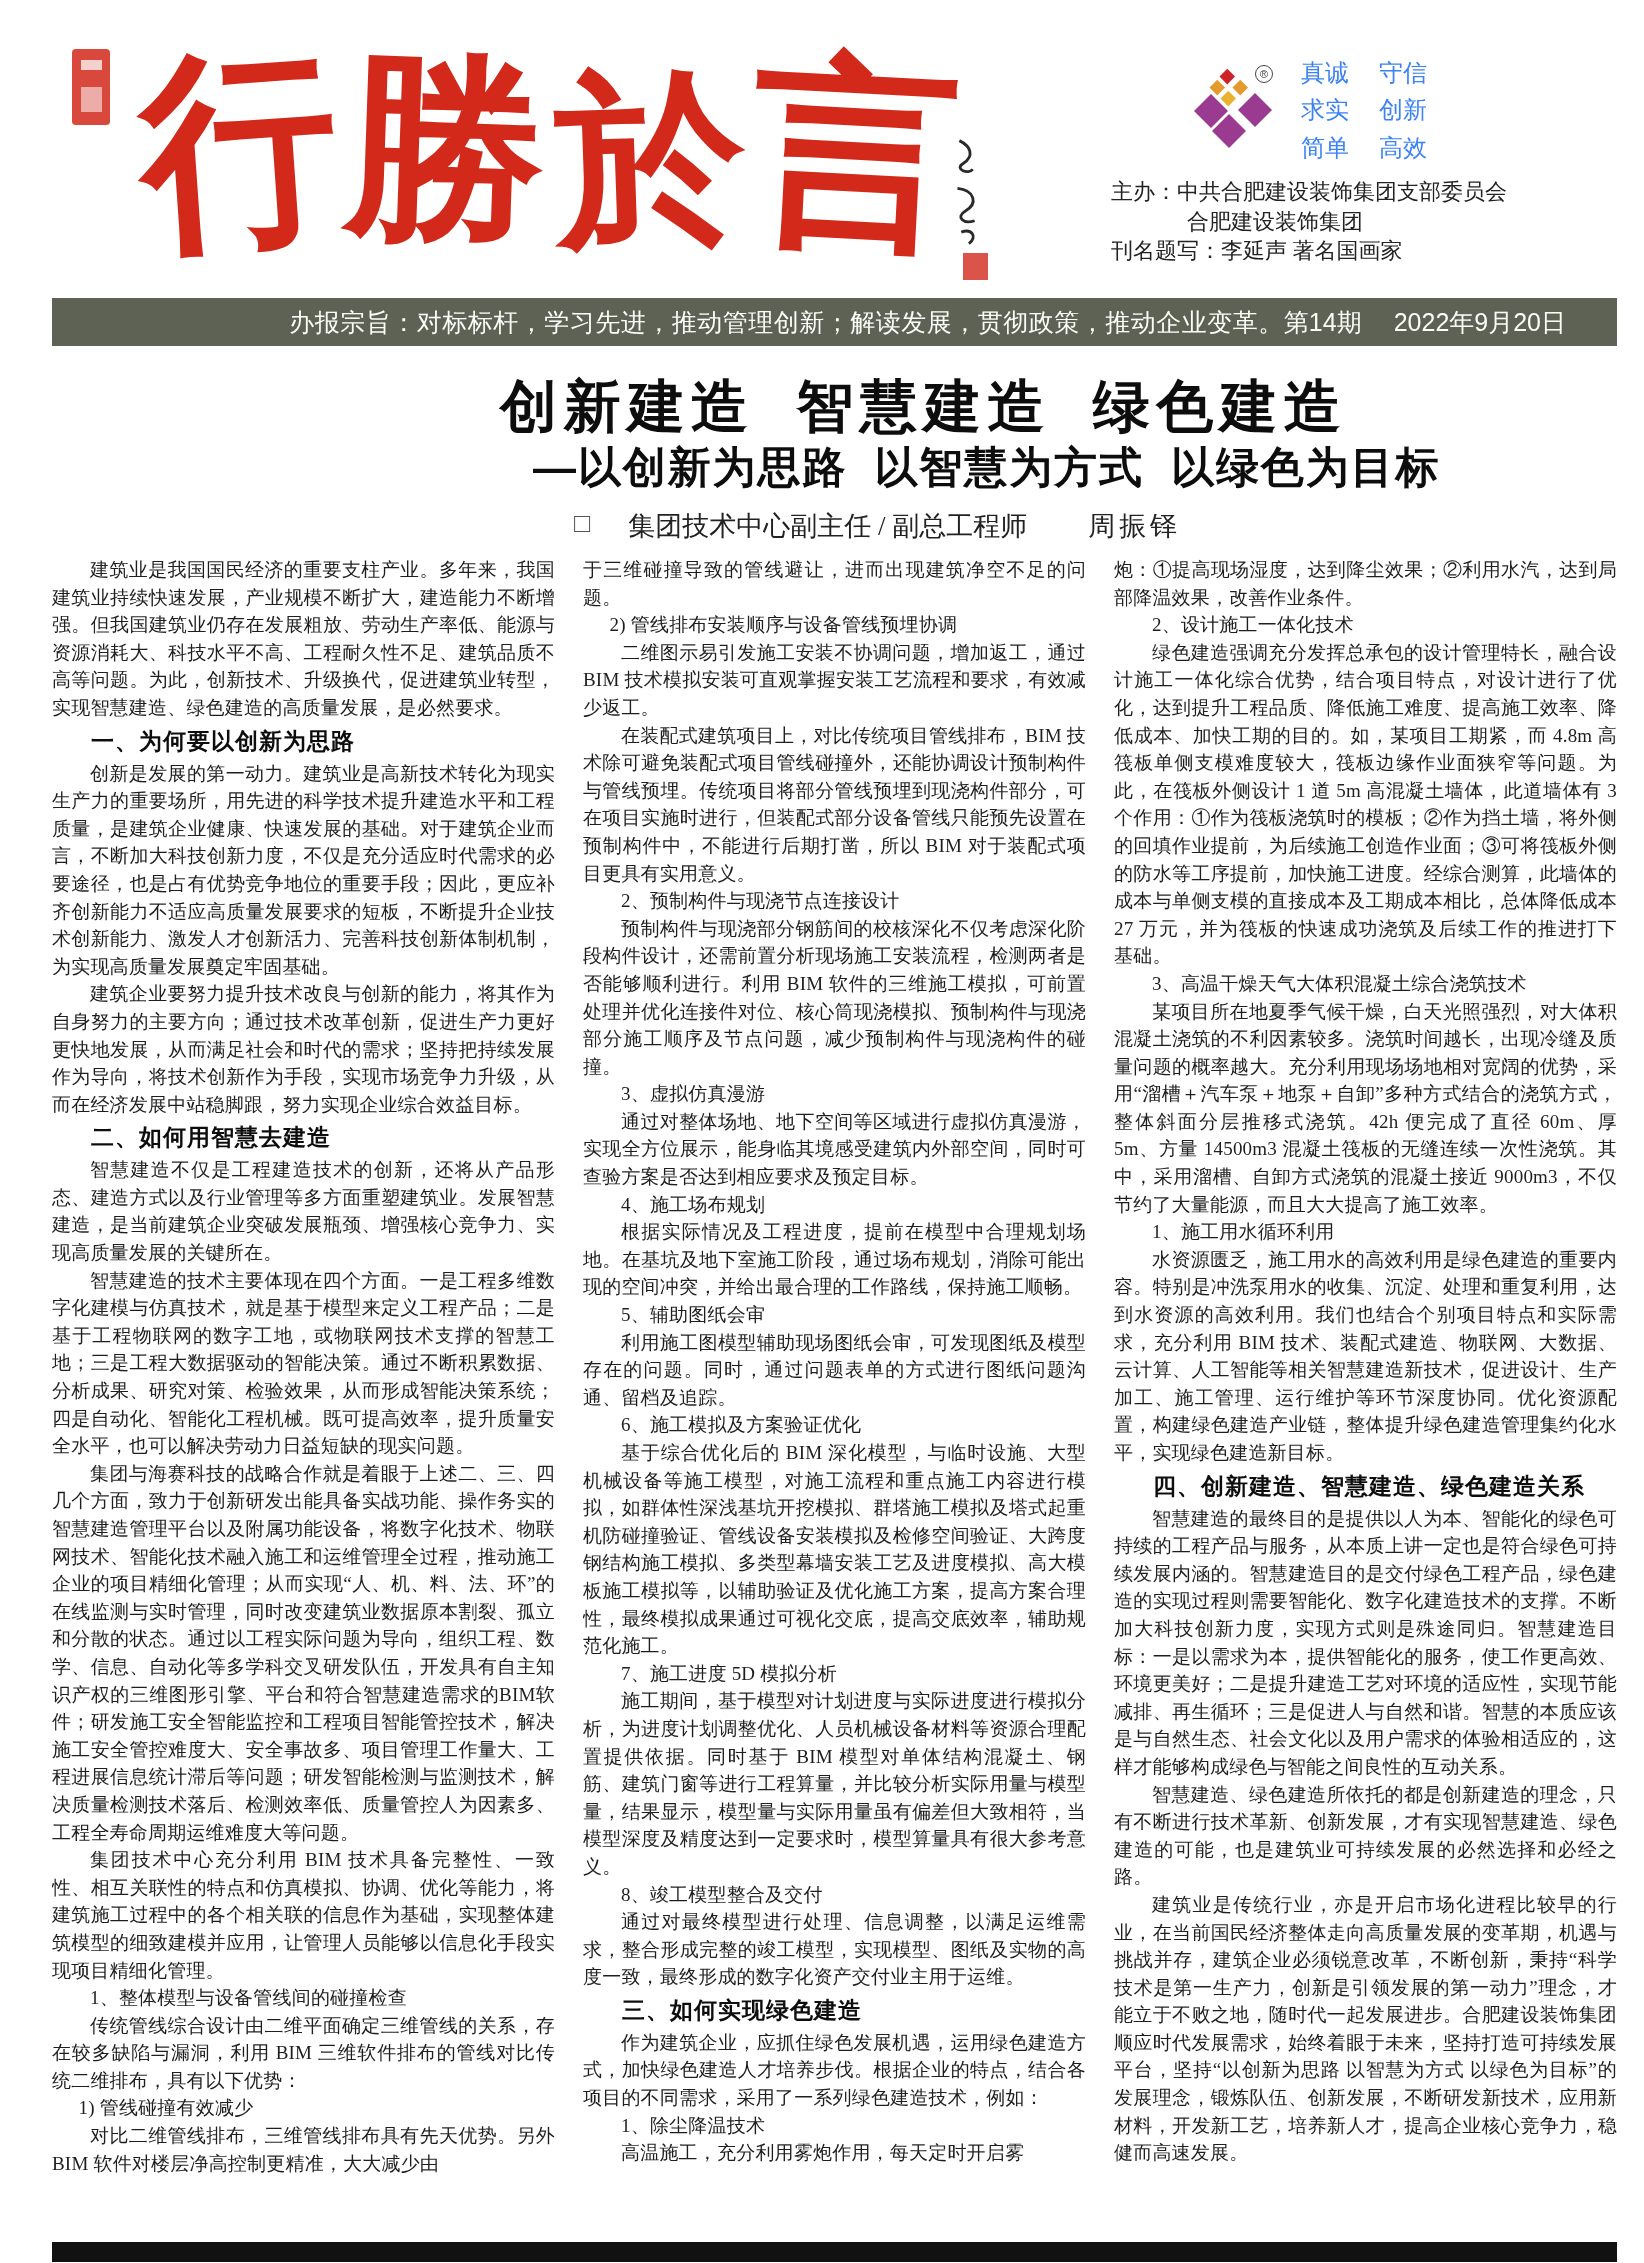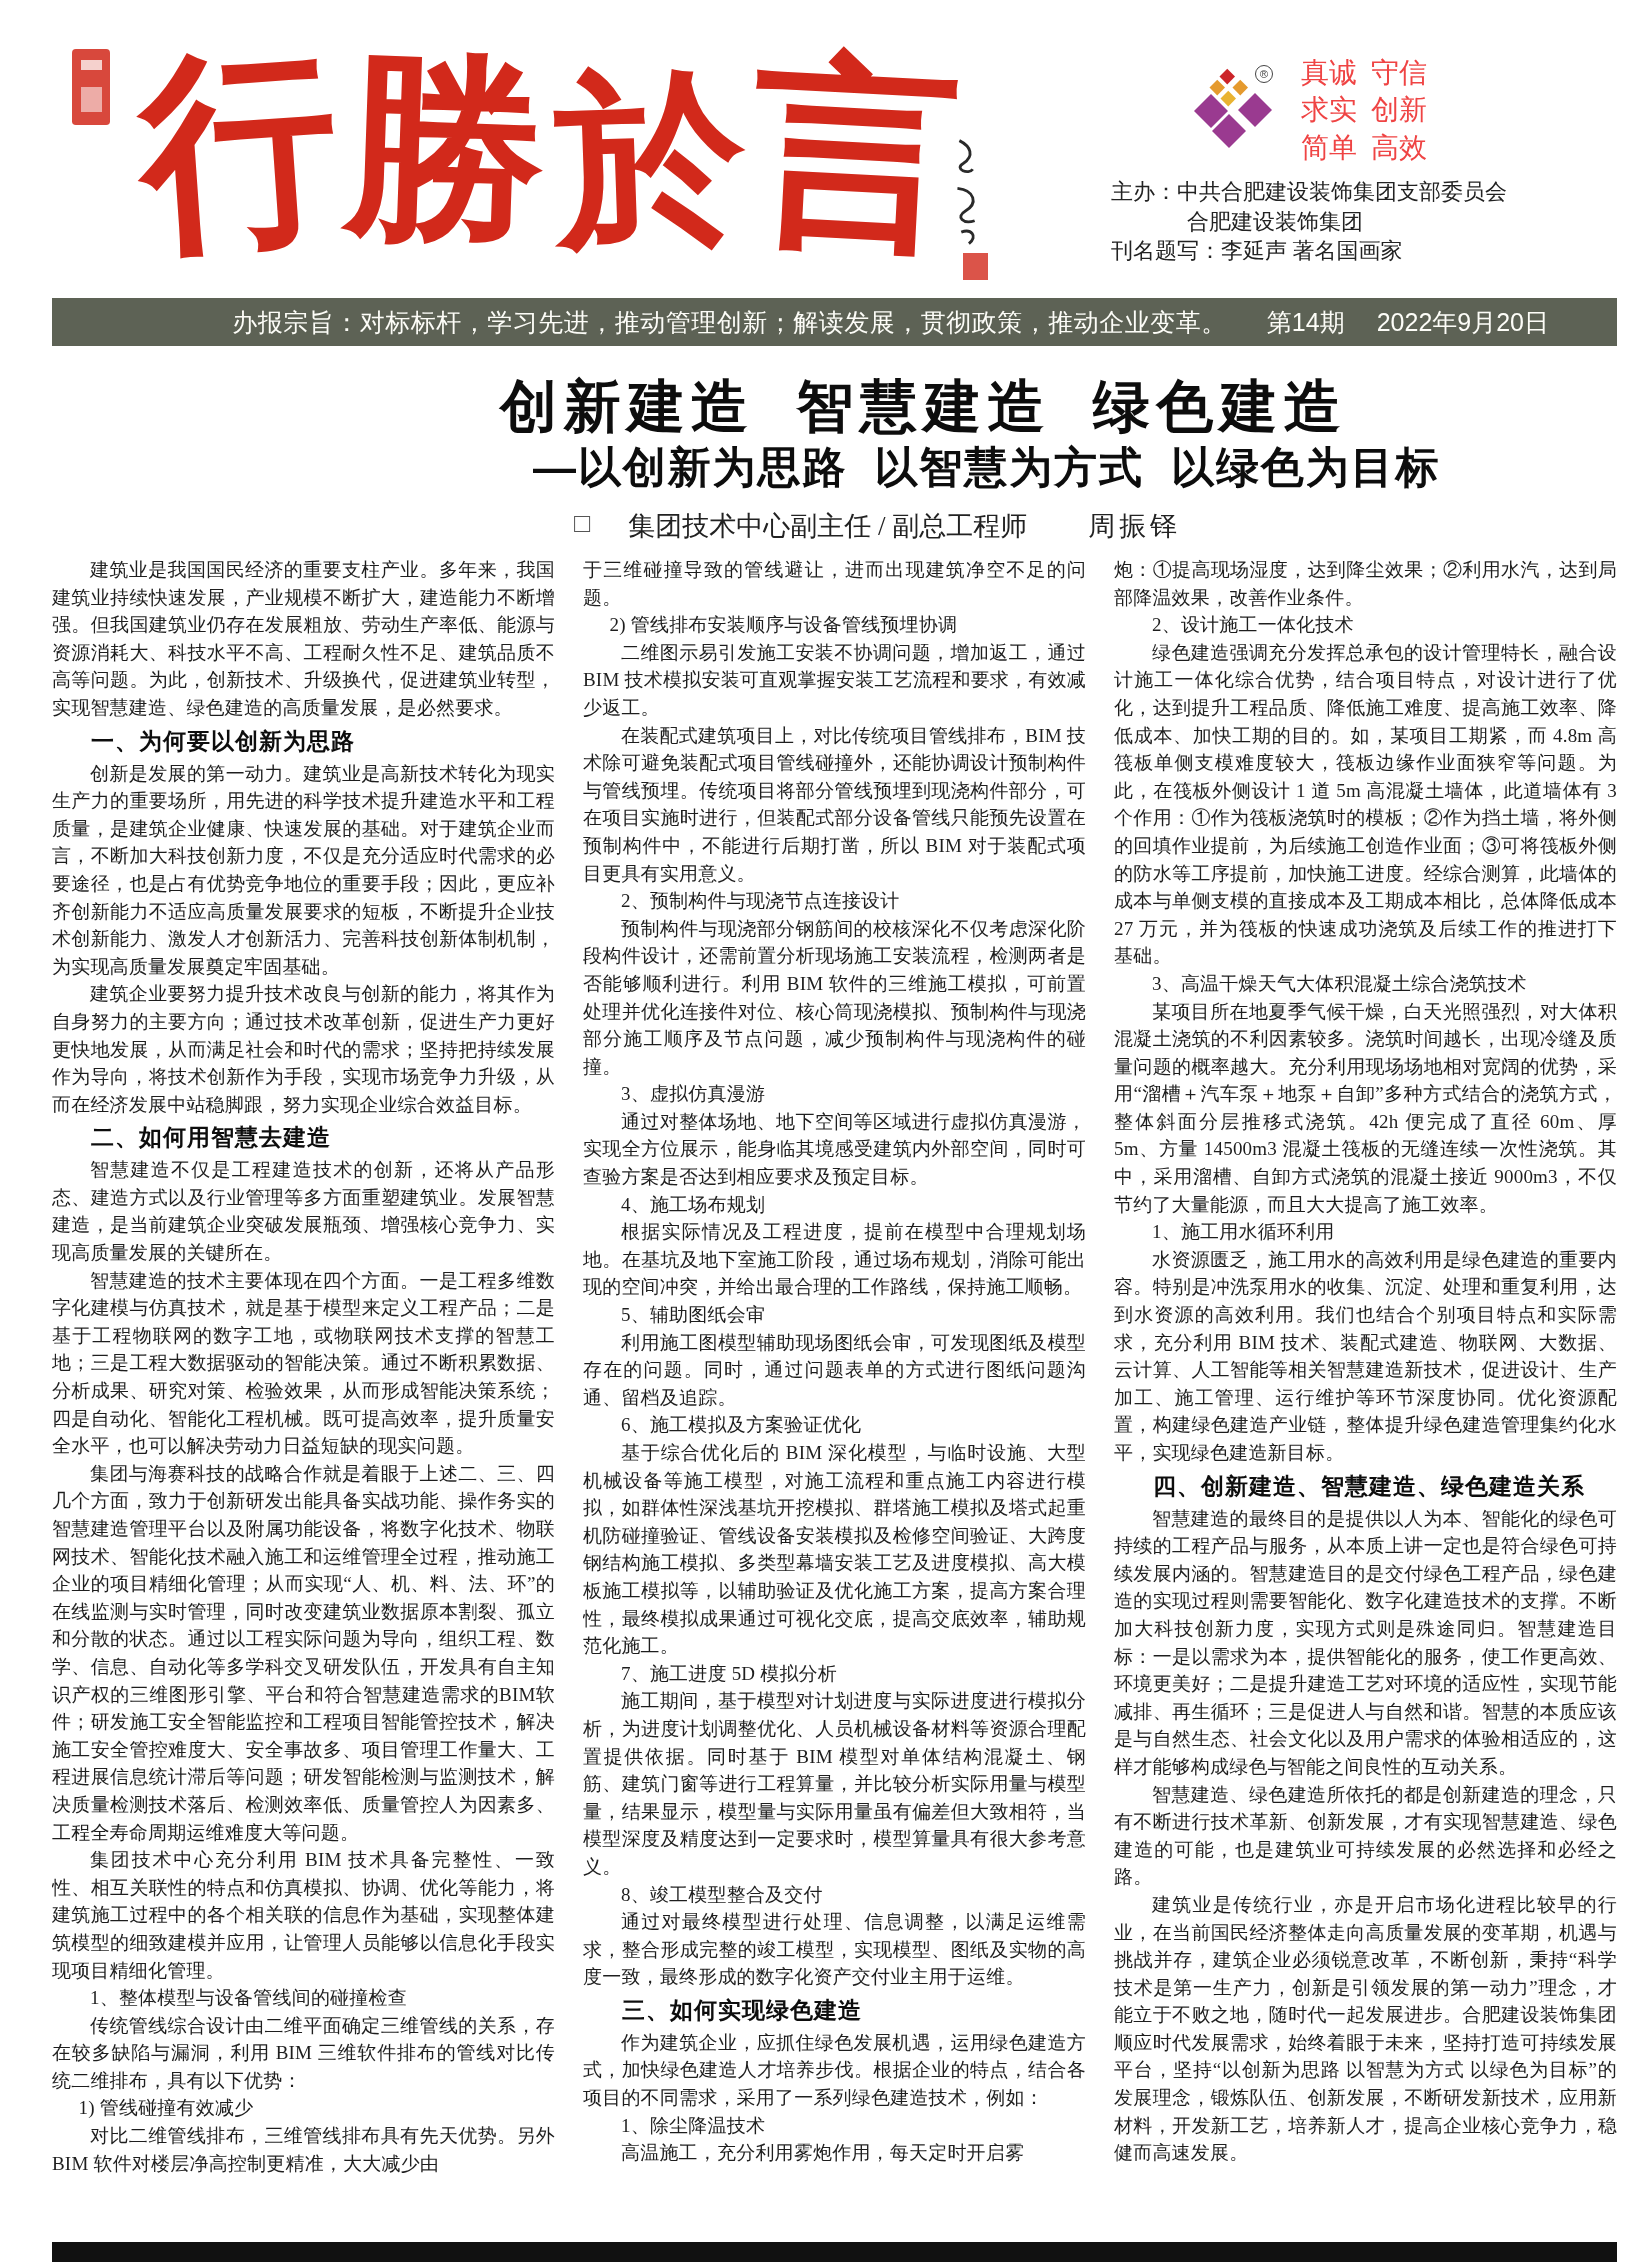--- a/index.html
+++ b/index.html
@@ -28,32 +28,32 @@
   .dm.big{width:24px;height:24px;background:var(--purple);}
   .dm.sm{width:10.5px;height:10.5px;}
   .dm.b1{left:6.7px;top:36px;}  .dm.b2{left:51px;top:35px;}  .dm.b3{left:25px;top:56px;}
   .dm.s1{left:30px;top:7.6px;background:var(--logo-red);}
   .dm.s2{left:20px;top:19px;background:var(--orange);}
   .dm.s3{left:43px;top:19px;background:var(--orange);}
   .dm.s4{left:31px;top:30px;background:var(--yellow);}
   .reg{position:absolute;left:63px;top:1.9px;width:16px;height:16px;border:1.4px solid #444;border-radius:50%;
        font-family:"Liberation Sans",sans-serif;font-size:11.4px;line-height:16px;text-align:center;color:#444;}
 
-  .slogans{position:absolute;left:1301px;top:61px;width:126px;font-size:28px;line-height:24px;color:#ef4444;}
+  .slogans{position:absolute;left:1301px;top:61px;width:126px;font-size:24px;line-height:24px;color:#3b82f6;}
   .slogans .row{display:flex;justify-content:space-between;margin-bottom:13.3px;}
 
   .publisher{position:absolute;left:1111px;top:177px;font-size:22px;line-height:29.5px;color:#222;}
   .publisher .l2{padding-left:76px;}
 
   
   .banner{position:absolute;left:52px;top:298px;width:1565px;height:48px;background:var(--olive);
           display:flex;align-items:center;justify-content:flex-end;
           font-family:"Liberation Sans","DejaVu Sans",sans-serif;color:#fdfdf8;font-size:25px;}
   .banner .mission{padding-left:9.5px;letter-spacing:0.5px;}
-  .banner .issue-date{display:flex;gap:32px;padding-right:68px;white-space:nowrap;margin-left:40px;}
+  .banner .issue-date{display:flex;gap:32px;padding-right:51px;white-space:nowrap;}
 
   
   .a-title{position:absolute;left:500px;top:369px;font-family:"Liberation Sans","DejaVu Sans",sans-serif;
            font-weight:700;font-size:57px;letter-spacing:6.7px;word-spacing:19px;color:#0d0d0d;}
   .a-subtitle{position:absolute;left:533px;top:439px;font-family:"Liberation Sans","DejaVu Sans",sans-serif;
            font-weight:700;font-size:43px;letter-spacing:1.9px;word-spacing:13.3px;color:#0d0d0d;}
   .a-byline{position:absolute;left:574px;top:508px;font-size:27px;color:#222;display:flex;}
   .a-byline .mark{color:#555;}
   .a-byline .role{margin-left:38px;}
   .a-byline .name{margin-left:61px;letter-spacing:3.8px;}

